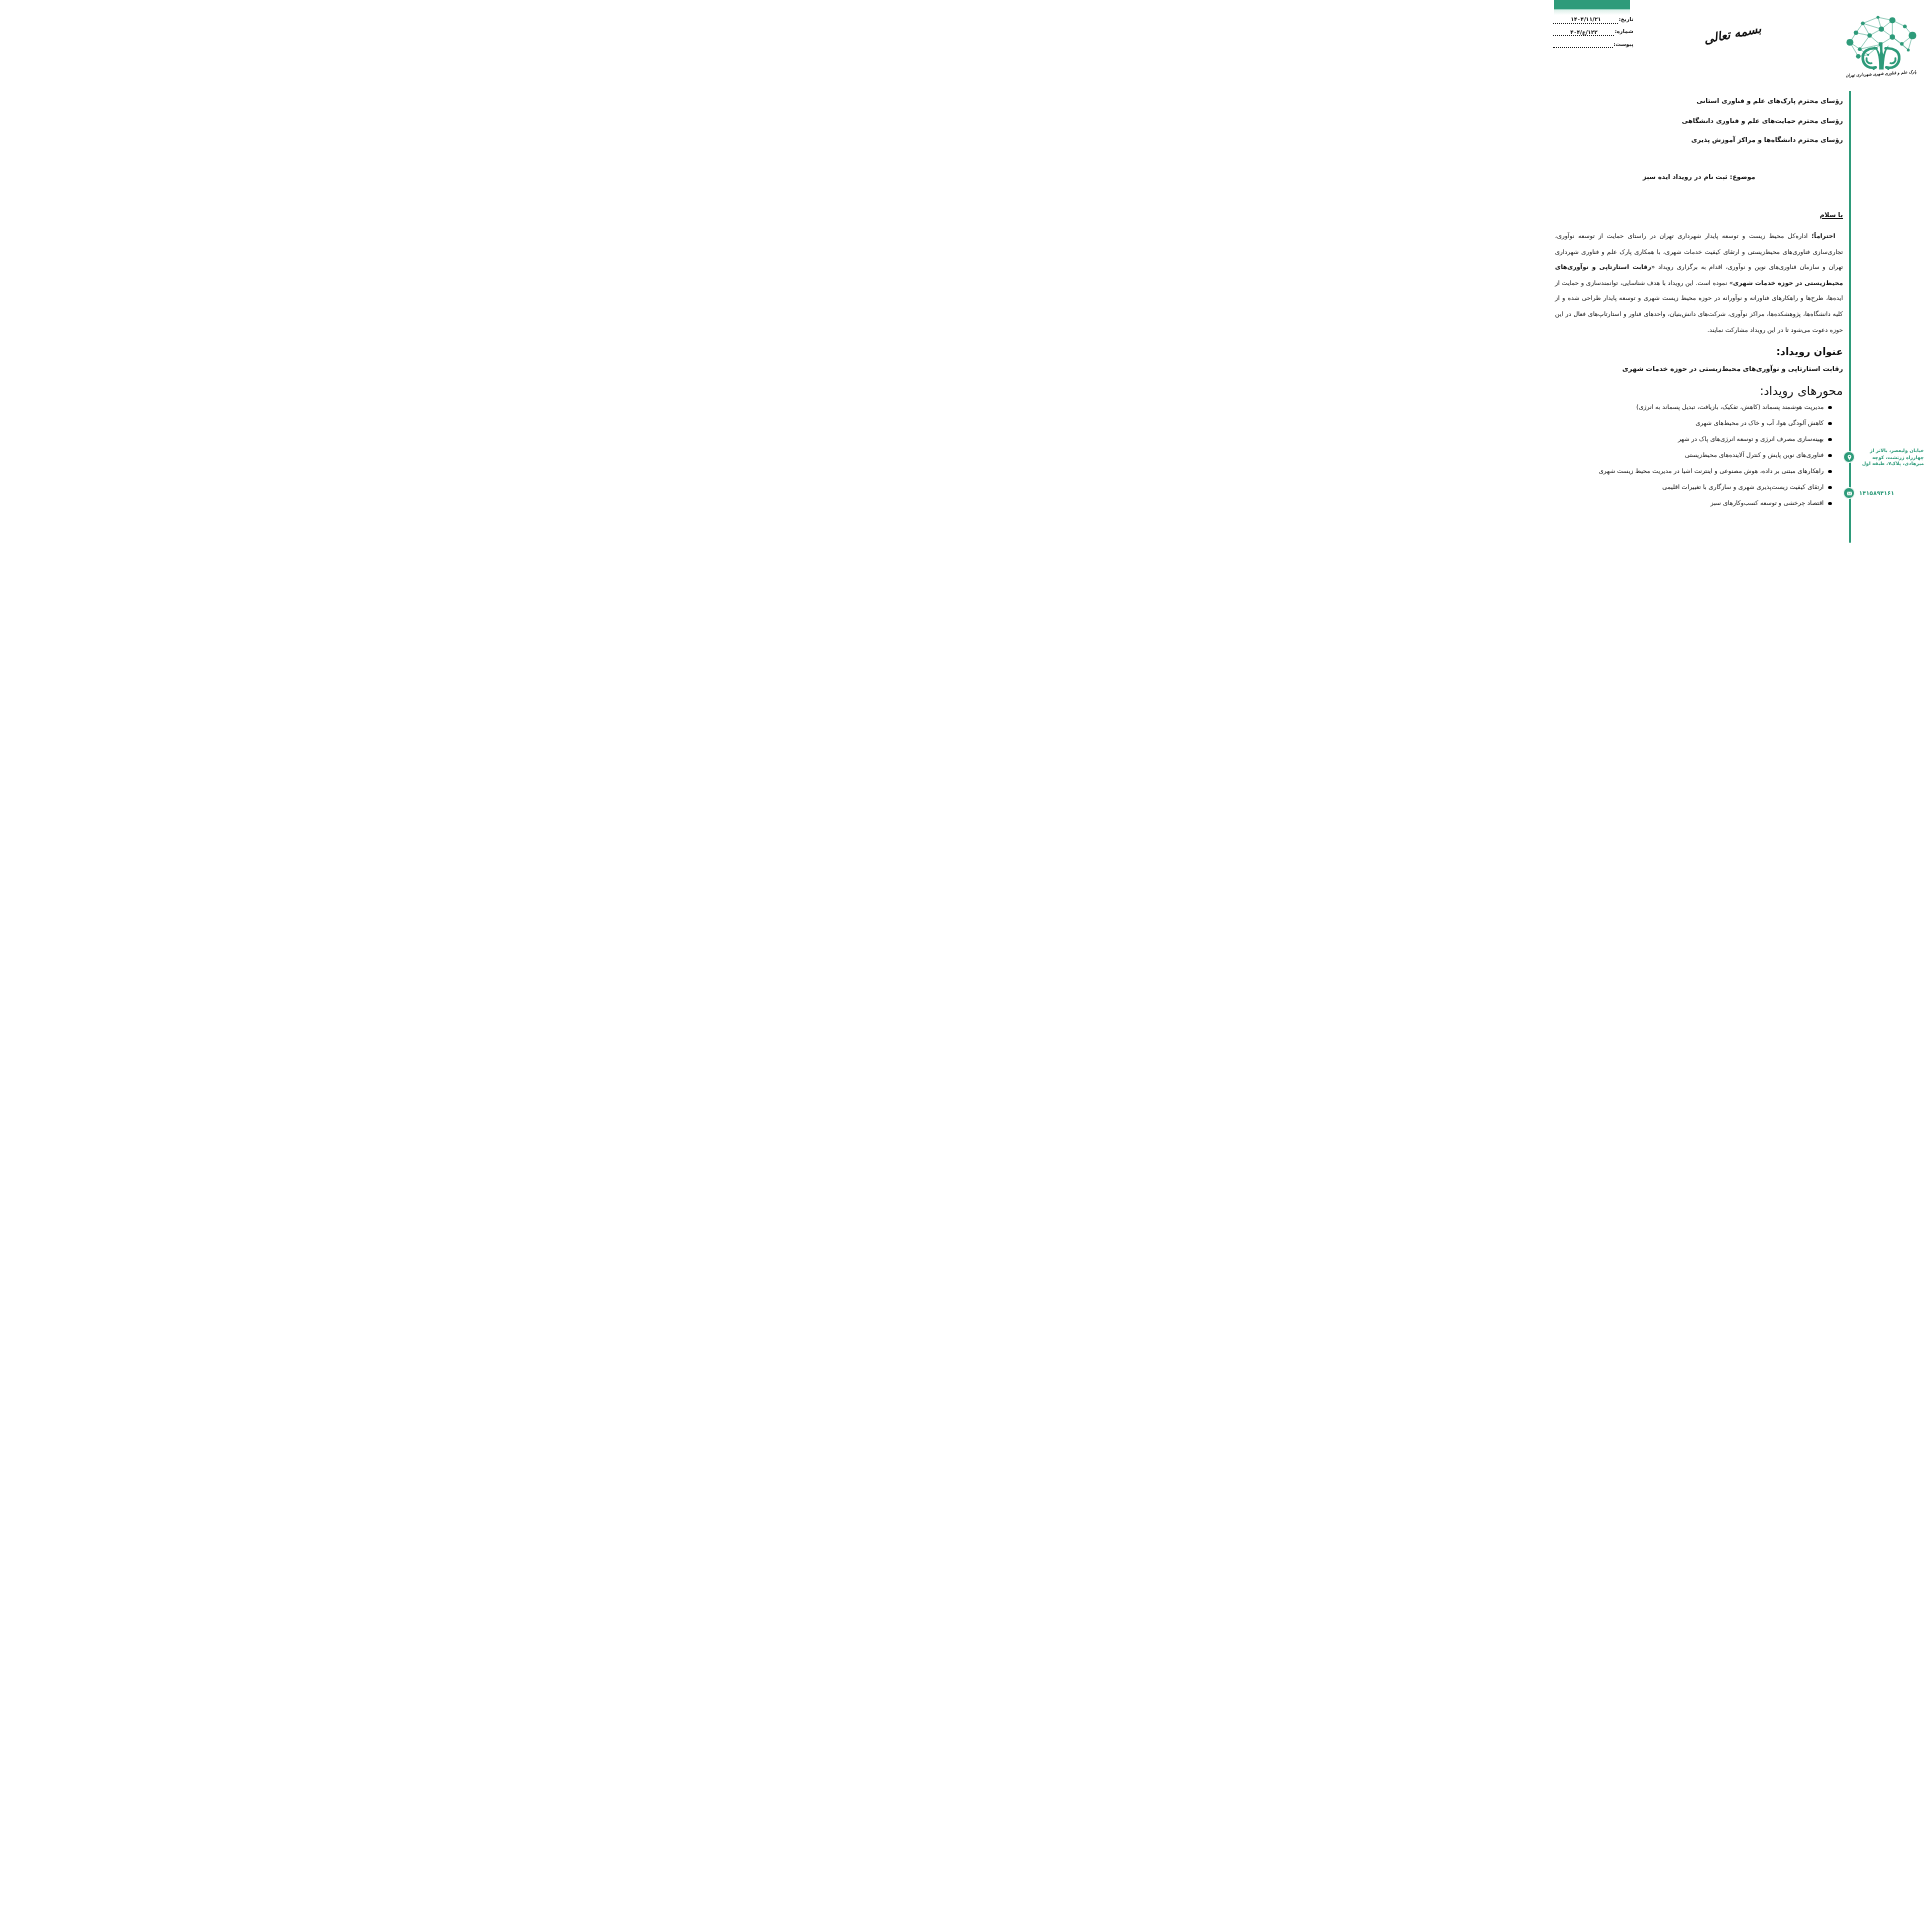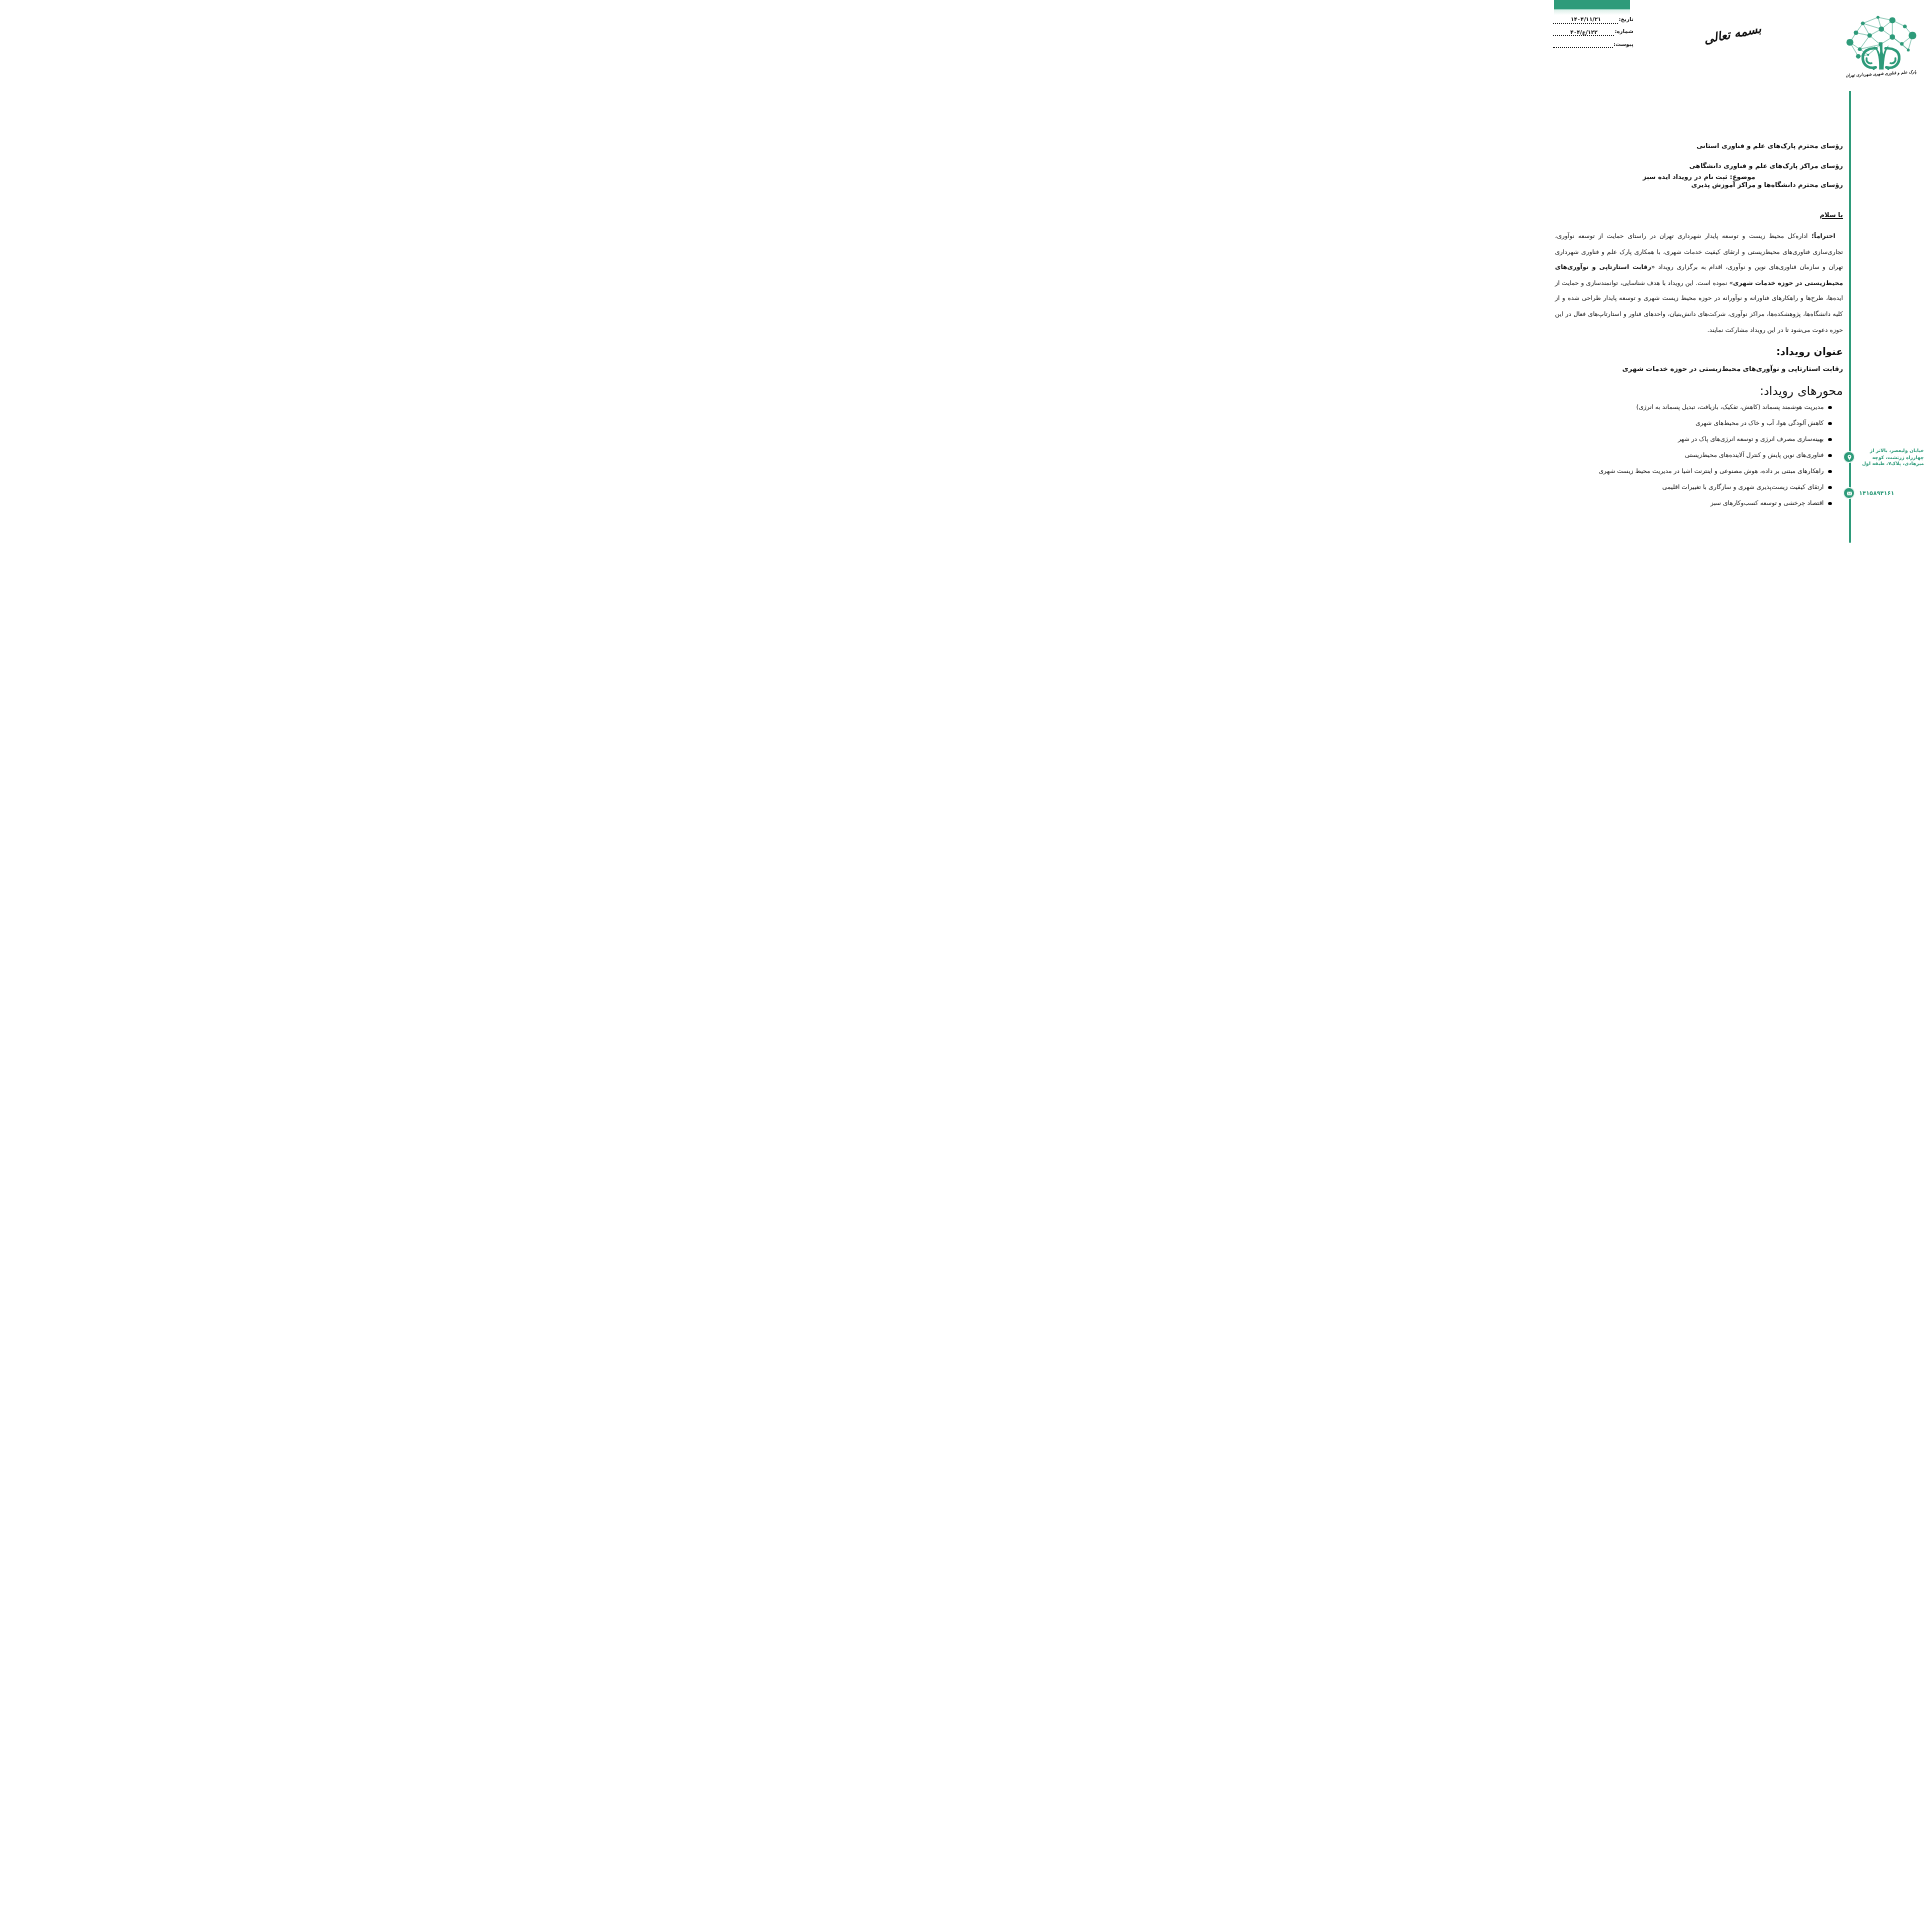--- a/index.html
+++ b/index.html
@@ -39,21 +39,21 @@
   .logo svg{display:block;margin:0 auto;}
   .logo-name{margin-top:1.2px;font-size:4px;font-weight:700;font-style:italic;
              white-space:nowrap;transform:rotate(-3deg);color:#141414;}
 
   
   .vbar{position:absolute;left:321px;top:91px;width:2.3px;height:452px;
         background:#2e9b7a;border-radius:0 0 1.2px 1.2px;}
 
   
   .recipients{position:absolute;left:27px;top:92px;width:288px;
-              font-size:6.5px;font-weight:700;line-height:19.6px;text-align:right;margin-top:45px;}
+              font-size:6.5px;font-weight:700;line-height:19.6px;text-align:right;}
   .subject{position:absolute;left:27px;top:173px;width:288px;
            font-size:6.5px;font-weight:700;text-align:center;}
   .salutation{position:absolute;left:27px;top:211px;width:288px;
               font-size:6.5px;font-weight:700;text-decoration:underline;}
   .paragraph{position:absolute;left:27px;top:228px;width:288px;
              font-size:6.2px;line-height:15.6px;text-align:justify;
              text-indent:7.7px;margin:0;}
   .h-event{position:absolute;left:27px;top:346px;width:288px;
            font-size:10px;font-weight:700;text-align:right;}
   .event-title{position:absolute;left:27px;top:365px;width:288px;
@@ -145,21 +145,21 @@
         <path d="M86 146 c-5 3 -7 8 -5 6 M114 146 c5 3 7 8 5 6" stroke-width="4"></path>
       </g>
     </svg>
     <div class="logo-name">پارک علم و فناوری شهری شهرداری تهران</div>
   </div>
 
   <div class="vbar"></div>
 
   <div class="recipients">
     <div>رؤسای محترم پارک‌های علم و فناوری استانی</div>
-      <div>رؤسای مراکز پارک‌های علم و فناوری دانشگاهی</div>
+      <div>رؤسای محترم حمایت‌های علم و فناوری دانشگاهی</div>
       <div>رؤسای محترم دانشگاه‌ها و مراکز آموزش پذیری</div>
   </div>
 
   <div class="subject">
     <span>موضوع:</span>
     <span>ثبت نام در رویداد ایده سبز</span>
   </div>
 
   <div class="salutation">با سلام</div>
 

